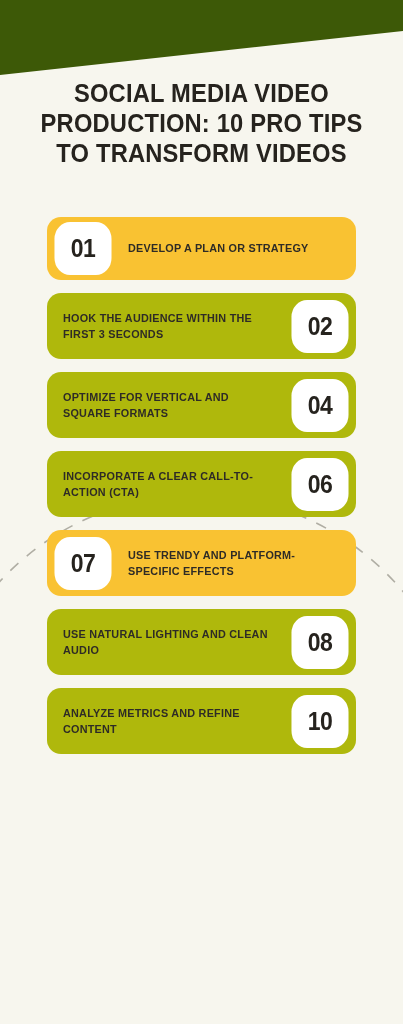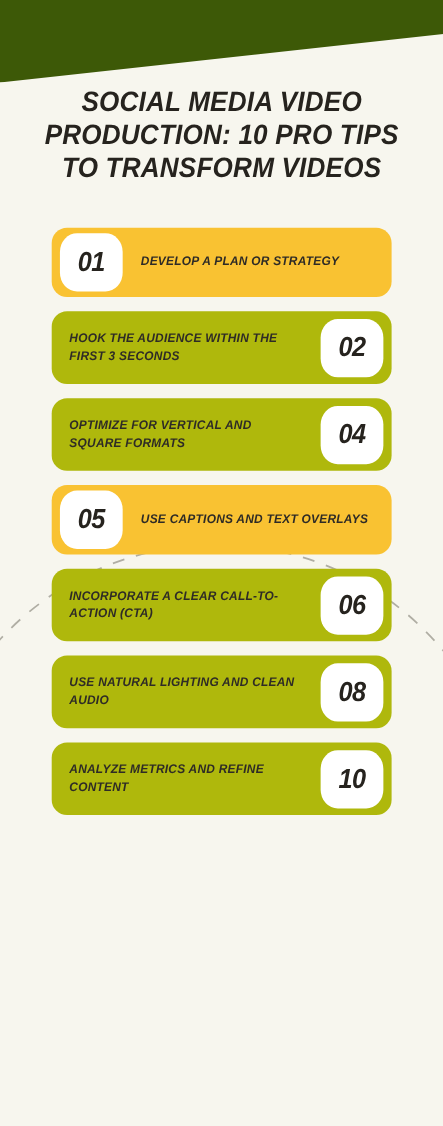--- a/index.html
+++ b/index.html
@@ -12,21 +12,20 @@
     background: #F7F6EE;
     font-family: "Liberation Sans", sans-serif;
     overflow: hidden;
   }
   .poster {
     position: relative;
     width: 403px;
     height: 843px;
     background: #F7F6EE;
     overflow: hidden;
-    font-style: italic;
   }
 
   
   .deco-circle {
     position: absolute;
     left: 0;
     top: 0;
     width: 403px;
     height: 1024px;
     pointer-events: none;
@@ -62,21 +61,21 @@
     text-transform: uppercase;
     transform: scaleX(0.93);
     transform-origin: center top;
   }
   .title-line { display: block; white-space: nowrap; }
 
   
   .tips {
     position: absolute;
     left: 47px;
-    top: 207px;
+    top: 217px;
     width: 309px;
     z-index: 2;
   }
   .tip {
     position: relative;
     width: 309px;
     border-radius: 14px;
     margin-bottom: 13px;
     display: flex;
     align-items: center;
@@ -152,30 +151,30 @@
       <div class="badge">02</div>
       <div class="tip-text">Hook the Audience within the First 3 Seconds</div>
     </div>
 
 
     <div class="tip olive right h2">
       <div class="badge">04</div>
       <div class="tip-text">Optimize for Vertical and Square Formats</div>
     </div>
 
-    <div class="tip amber left h1">
-      <div class="badge">05</div>
-      <div class="tip-text">Use Captions and Text Overlays</div>
-    </div>
 
     <div class="tip olive right h2">
       <div class="badge">06</div>
       <div class="tip-text">Incorporate a Clear Call-to-Action (CTA)</div>
     </div>
 
+    <div class="tip amber left h2">
+      <div class="badge">07</div>
+      <div class="tip-text">Use Trendy and Platform-Specific Effects</div>
+    </div>
 
     <div class="tip olive right h2">
       <div class="badge">08</div>
       <div class="tip-text">Use Natural Lighting and Clean Audio</div>
     </div>
 
 
     <div class="tip olive right h2">
       <div class="badge">10</div>
       <div class="tip-text">Analyze Metrics and Refine Content</div>

